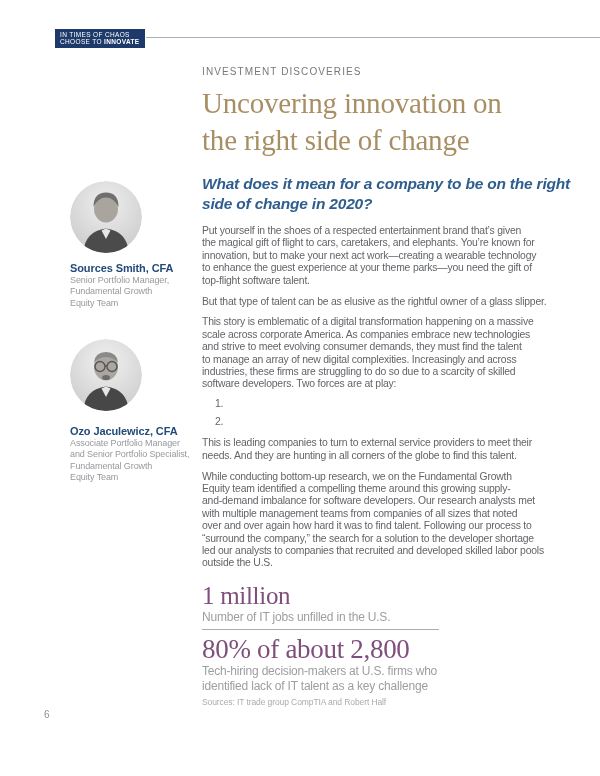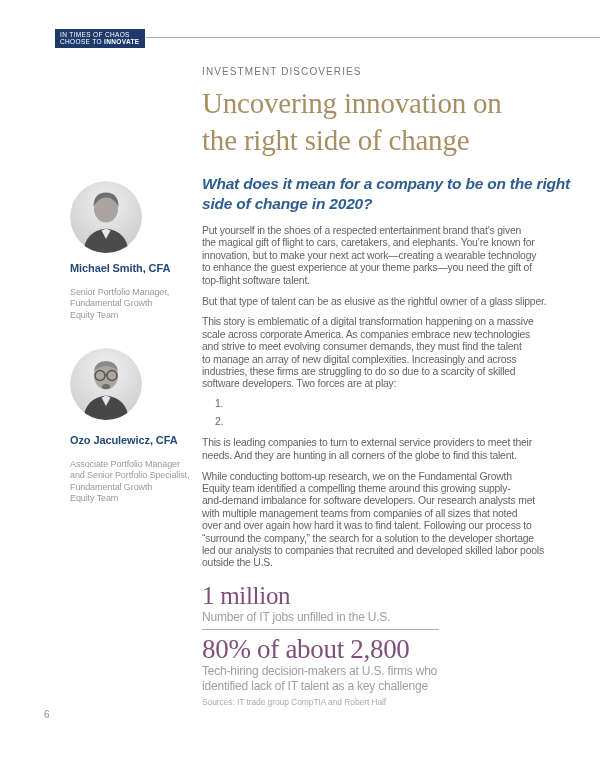--- a/index.html
+++ b/index.html
@@ -16,30 +16,30 @@
     padding:1.5px 5px 2px 5px;text-transform:uppercase;
   }
   .banner strong{font-weight:bold;}
   .header-rule{
     position:absolute;left:146px;top:37px;width:454px;height:1px;
     background:#a7b0bb;
   }
   
   .author-card{position:absolute;left:70px;width:128px;}
   .card-1{top:181px;}
-  .card-2{top:348px;}
+  .card-2{top:339px;}
   .avatar{width:72px;height:72px;border-radius:50%;overflow:hidden;display:block;}
   .avatar svg{display:block;width:72px;height:72px;}
   .author-name{
     margin-top:9px;font-size:11px;font-weight:bold;
     color:var(--name-color,#244a78);letter-spacing:-.1px;
   }
   .card-2 .author-name{margin-top:14px;}
   .author-role{
-    margin-top:13px;font-size:9px;line-height:11.4px;color:#97999c;
+    margin-top:1px;font-size:9px;line-height:11.4px;color:#97999c;
     white-space:pre-line;letter-spacing:-.1px;
   }
   
   .article{position:absolute;left:202px;top:66px;width:400px;}
   .eyebrow{
     font-size:10px;letter-spacing:1.1px;color:#76777b;font-weight:400;
   }
   .title{
     margin-top:8px;font-family:"Liberation Serif", serif;font-weight:400;
     font-size:29px;line-height:37px;color:var(--title-color,#a88f63);
@@ -97,21 +97,21 @@
             <stop offset="100%" stop-color="#c7c7c7"></stop>
         </radialGradient>
       </defs>
       <circle cx="36" cy="36" r="36" fill="url(#bg1)"></circle>
       <ellipse cx="36" cy="28" rx="12" ry="13.5" fill="#a9a49e"></ellipse>
       <path d="M23.5 26 Q23.5 11.5 36 11.5 Q48.5 11.5 48.5 26 Q44 16.5 36 16.5 Q28 16.5 23.5 26 Z" fill="#6f6f6f"></path>
       <path d="M13 72 Q15 50 36 47.5 Q57 50 59 72 Z" fill="#4b4b4b"></path>
       <path d="M31.5 49.5 L36 58 L40.5 49.5 L36 47.5 Z" fill="#e6e6e6"></path>
     </svg>
   </span>
-  <div class="author-name">Michael Smith, CFA</div>
+  <div class="author-name">Sources Smith, CFA</div>
   <div class="author-role">Senior Portfolio Manager,
 Fundamental Growth
 Equity Team</div>
 </div>
 
 <div class="author-card card-2">
   <span class="avatar">
     <svg viewBox="0 0 72 72">
       <defs>
         <radialGradient id="bg2" cx="50%" cy="32%" r="80%">

